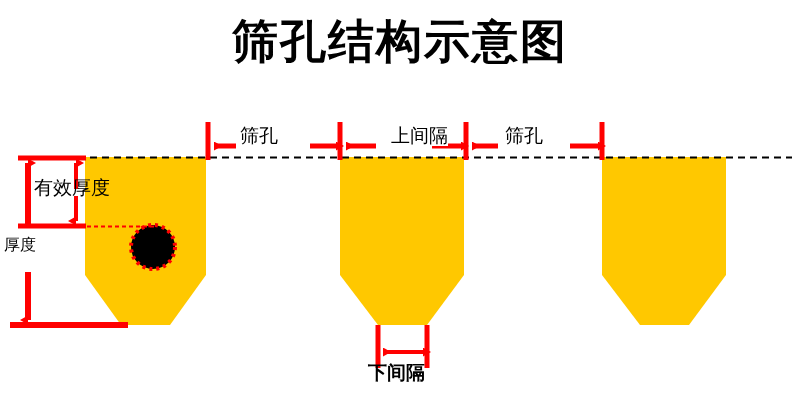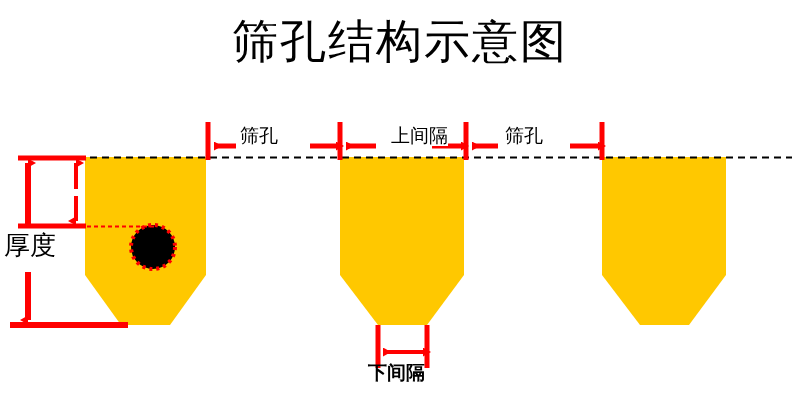--- a/index.html
+++ b/index.html
@@ -15,21 +15,21 @@
     overflow: hidden;
     font-family: "DejaVu Sans", "Liberation Sans", sans-serif;
   }
   #title {
     position: absolute;
     left: 0;
     top: 12px;
     width: 800px;
     text-align: center;
     font-size: 46px;
-    font-weight: 400;
+    font-weight: 700;
     color: #000000;
     letter-spacing: 2px;
     line-height: 58px;
     white-space: nowrap;
   }
   #diagram-svg {
     position: absolute;
     left: 0;
     top: 0;
   }
@@ -108,18 +108,19 @@
     <line x1="400" y1="352" x2="423" y2="352" stroke="#FF0000" stroke-width="4" marker-end="url(#arrow-right)"></line>
 
   </svg>
 
   <div class="diag-label" style="left:240px; top:124px;">筛孔</div>
 
   <div class="diag-label" style="left:391px; top:124px;">上间隔</div>
 
   <div class="diag-label" style="left:505px; top:124px;">筛孔</div>
 
+  <div class="diag-label" style="left:34px; top:176px; background:transparent;">有效厚度</div>
 
-  <div class="diag-label" style="left:4px; top:234px; font-size:26px; background:transparent;">厚度</div>
+  <div class="diag-label" style="left:4px; top:234px; font-size:16px; background:transparent;">厚度</div>
 
   <div class="diag-label" style="left:368px; top:361px; background:transparent;font-weight:bold;">下间隔</div>
 
 </div>
 
 </body></html>

